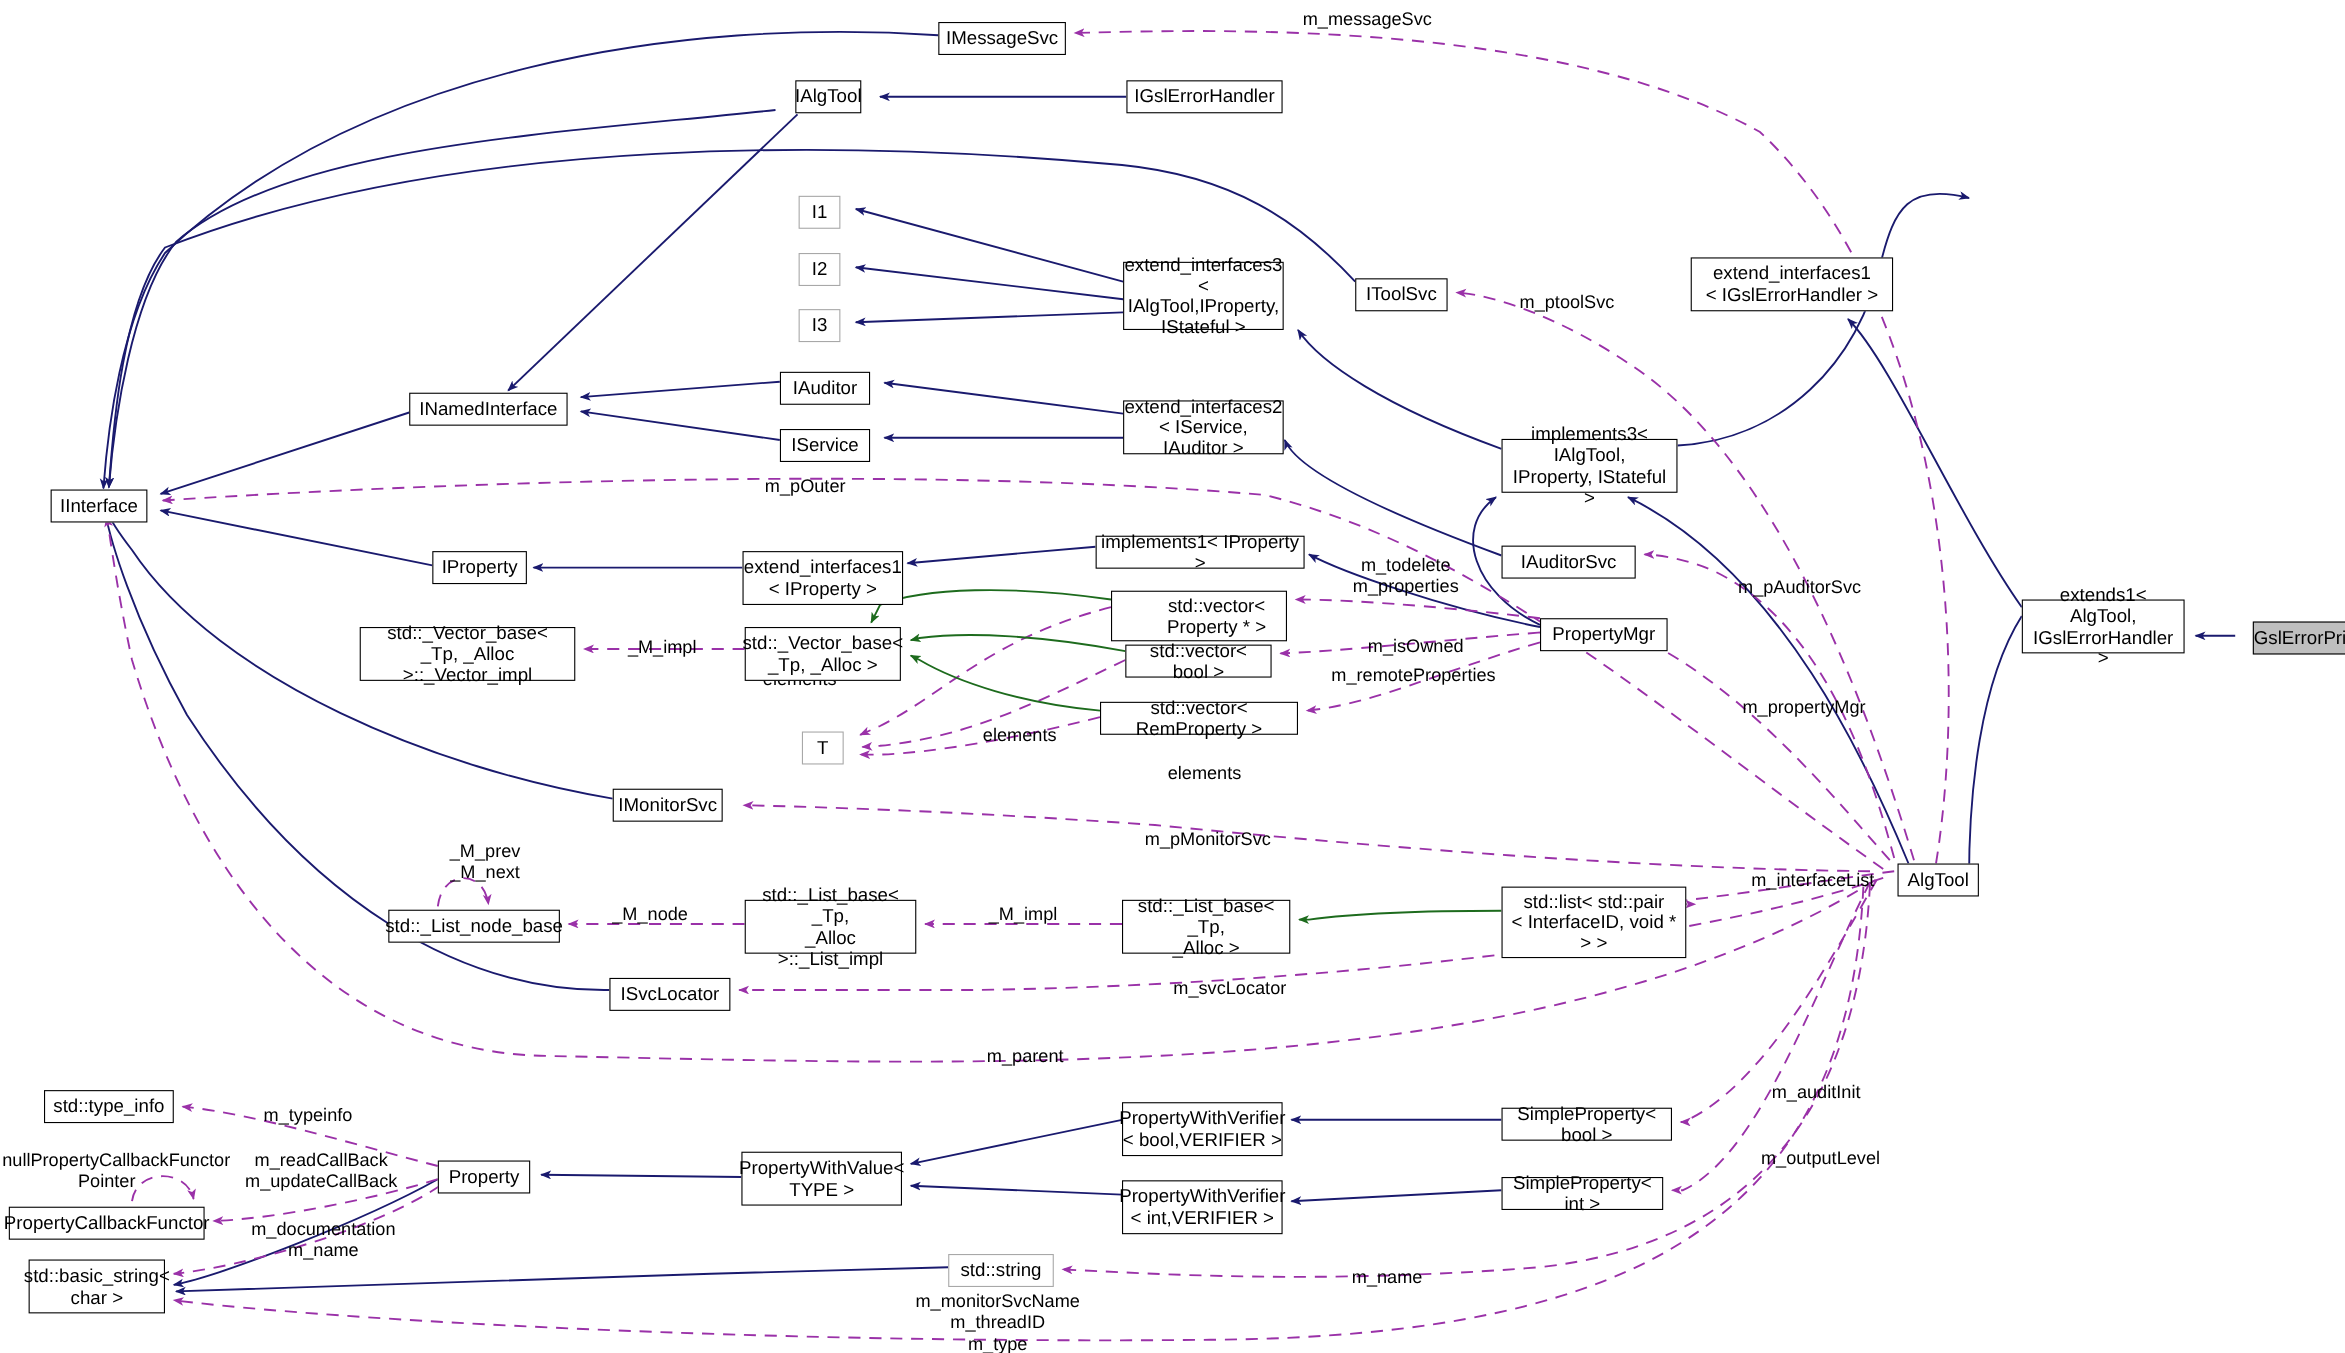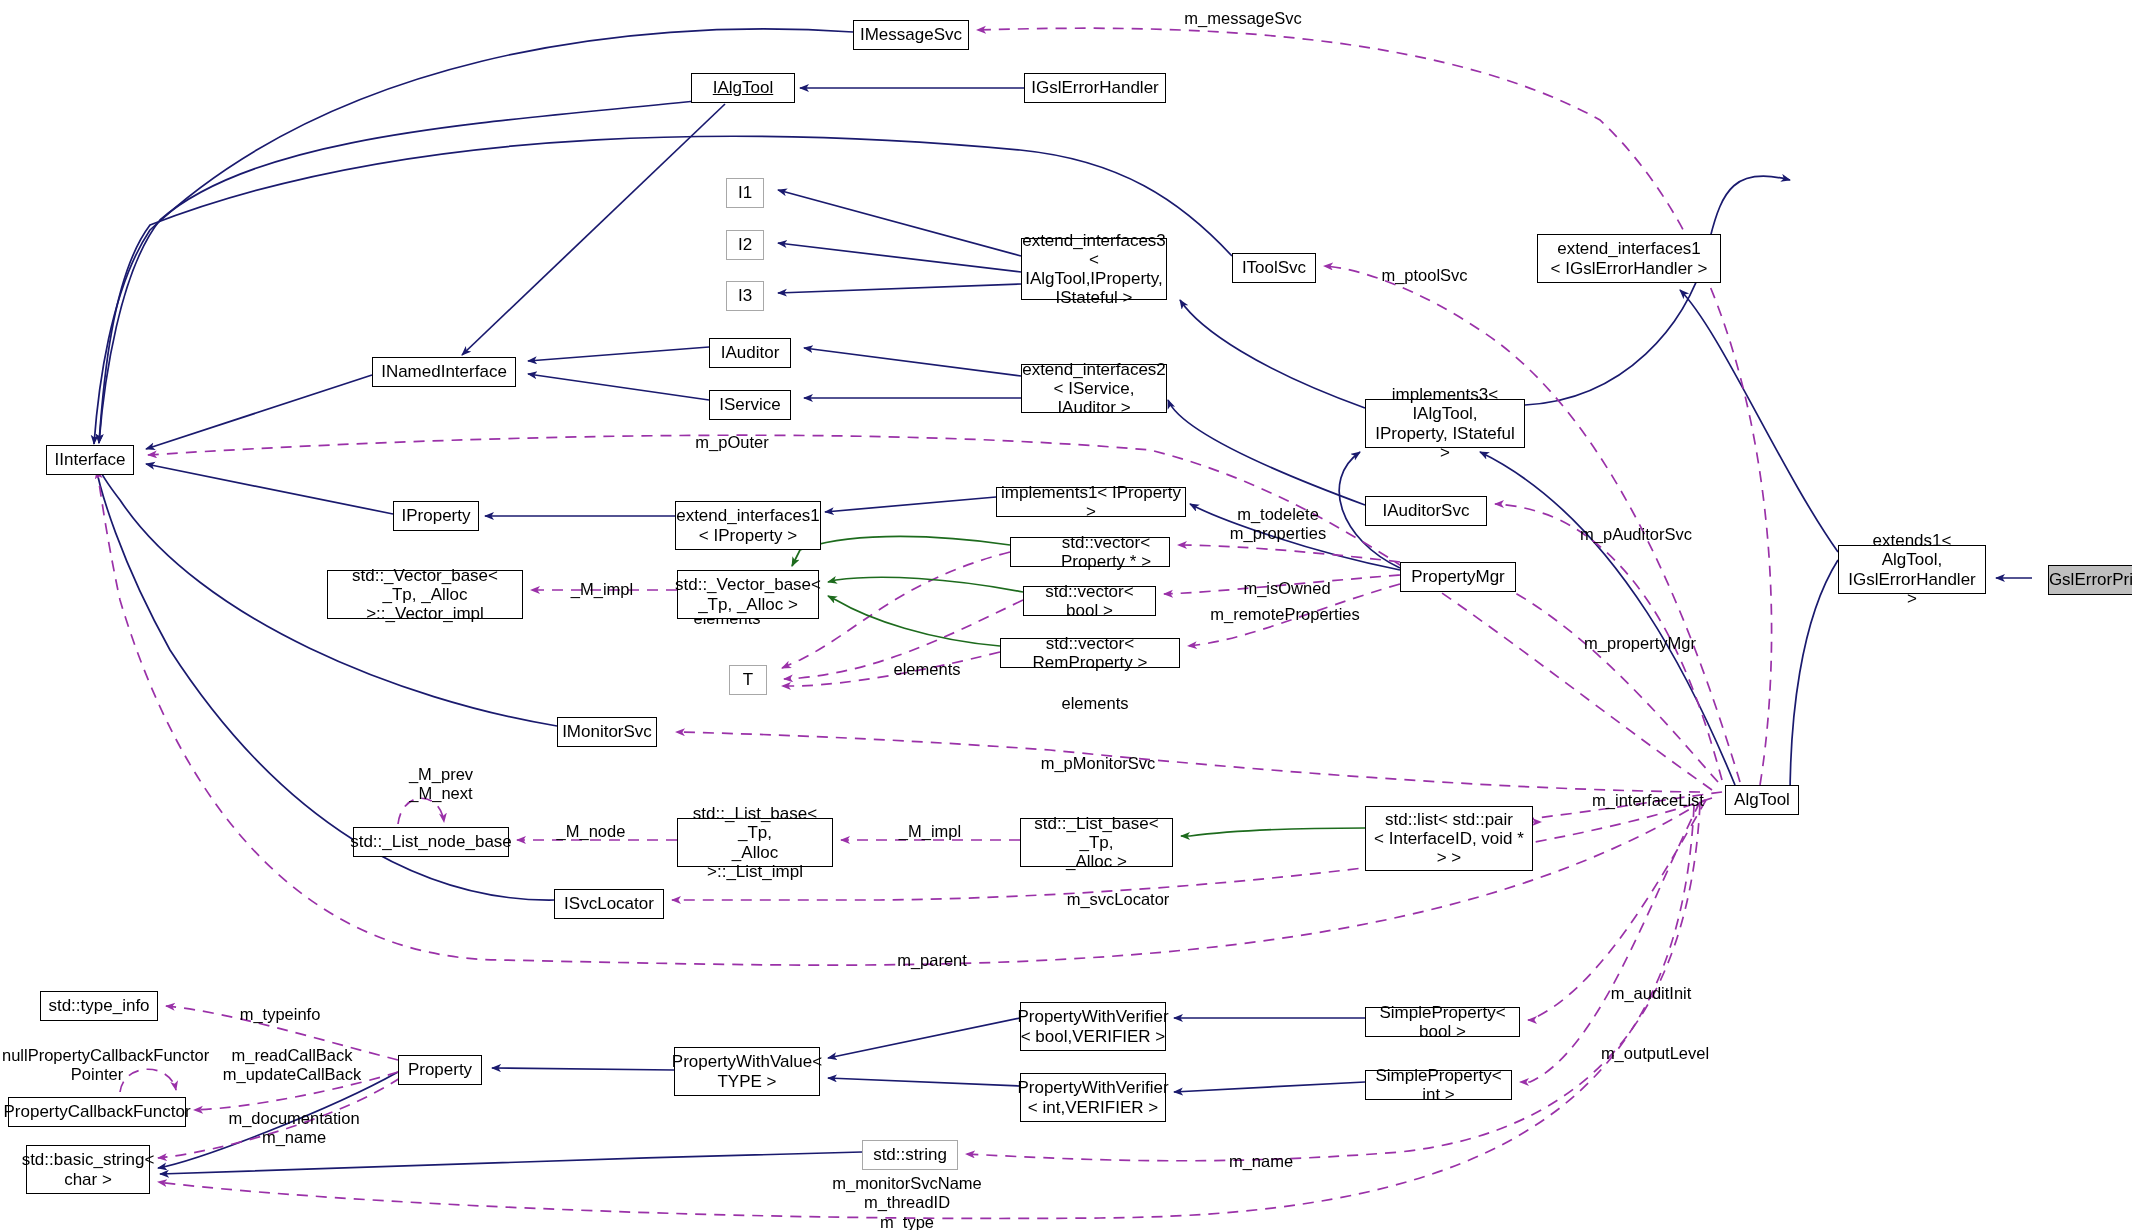--- a/index.html
+++ b/index.html
@@ -208,21 +208,21 @@
       <path d="M1023,592 C950,578 880,574 836,580 L828,582"></path>
 
       <path d="M1000,646 C930,640 870,620 836,600 L828,596"></path>
 
       <path d="M1365,828 C1280,828 1220,832 1190,836 L1181,836"></path>
     </g>
   </svg>
 
   <div id="nodes-layer">
       <div class="node" style="left: 853px; top: 20px; width: 116px; height: 30px;">IMessageSvc</div>
-      <div class="node" style="left: 691px; top: 73px; width: 104px; height: 30px; text-decoration: underline;">IAlgTool</div>
+      <div class="node" style="left: 723px; top: 73px; width: 60px; height: 30px;">IAlgTool</div>
       <div class="node" style="left: 1024px; top: 73px; width: 142px; height: 30px;">IGslErrorHandler</div>
       <div class="node faint" style="left: 726px; top: 178px; width: 38px; height: 30px;">I1</div>
       <div class="node faint" style="left: 726px; top: 230px; width: 38px; height: 30px;">I2</div>
       <div class="node faint" style="left: 726px; top: 281px; width: 38px; height: 30px;">I3</div>
       <div class="node" style="left: 1021px; top: 238px; width: 146px; height: 62px;">extend_interfaces3
 &lt; IAlgTool,IProperty,
 IStateful &gt;</div>
       <div class="node" style="left: 1232px; top: 253px; width: 84px; height: 30px;">IToolSvc</div>
       <div class="node" style="left: 1537px; top: 234px; width: 184px; height: 49px;">extend_interfaces1
 &lt; IGslErrorHandler &gt;</div>
@@ -232,21 +232,21 @@
       <div class="node" style="left: 1021px; top: 364px; width: 146px; height: 49px;">extend_interfaces2
 &lt; IService, IAuditor &gt;</div>
       <div class="node" style="left: 1365px; top: 399px; width: 160px; height: 49px;">implements3&lt; IAlgTool,
 IProperty, IStateful &gt;</div>
       <div class="node" style="left: 46px; top: 445px; width: 88px; height: 30px;">IInterface</div>
       <div class="node" style="left: 393px; top: 501px; width: 86px; height: 30px;">IProperty</div>
       <div class="node" style="left: 675px; top: 501px; width: 146px; height: 49px;">extend_interfaces1
 &lt; IProperty &gt;</div>
       <div class="node" style="left: 996px; top: 487px; width: 190px; height: 30px;">implements1&lt; IProperty &gt;</div>
       <div class="node" style="left: 1365px; top: 496px; width: 122px; height: 30px;">IAuditorSvc</div>
-      <div class="node" style="left: 1010px; top: 537px; width: 160px; height: 30px; padding-left: 36px;">std::vector&lt; Property * &gt;</div>
+      <div class="node" style="left: 1010px; top: 537px; width: 160px; height: 46px; padding-left: 36px;">std::vector&lt; Property * &gt;</div>
       <div class="node" style="left: 327px; top: 570px; width: 196px; height: 49px;">std::_Vector_base&lt;
 _Tp, _Alloc &gt;::_Vector_impl</div>
       <div class="node" style="left: 677px; top: 570px; width: 142px; height: 49px;">std::_Vector_base&lt;
 _Tp, _Alloc &gt;</div>
       <div class="node" style="left: 1400px; top: 562px; width: 116px; height: 30px;">PropertyMgr</div>
       <div class="node" style="left: 1023px; top: 586px; width: 133px; height: 30px;">std::vector&lt; bool &gt;</div>
       <div class="node" style="left: 1000px; top: 638px; width: 180px; height: 30px;">std::vector&lt; RemProperty &gt;</div>
       <div class="node faint" style="left: 729px; top: 665px; width: 38px; height: 30px;">T</div>
       <div class="node" style="left: 557px; top: 717px; width: 100px; height: 30px;">IMonitorSvc</div>
       <div class="node" style="left: 353px; top: 827px; width: 156px; height: 30px;">std::_List_node_base</div>

